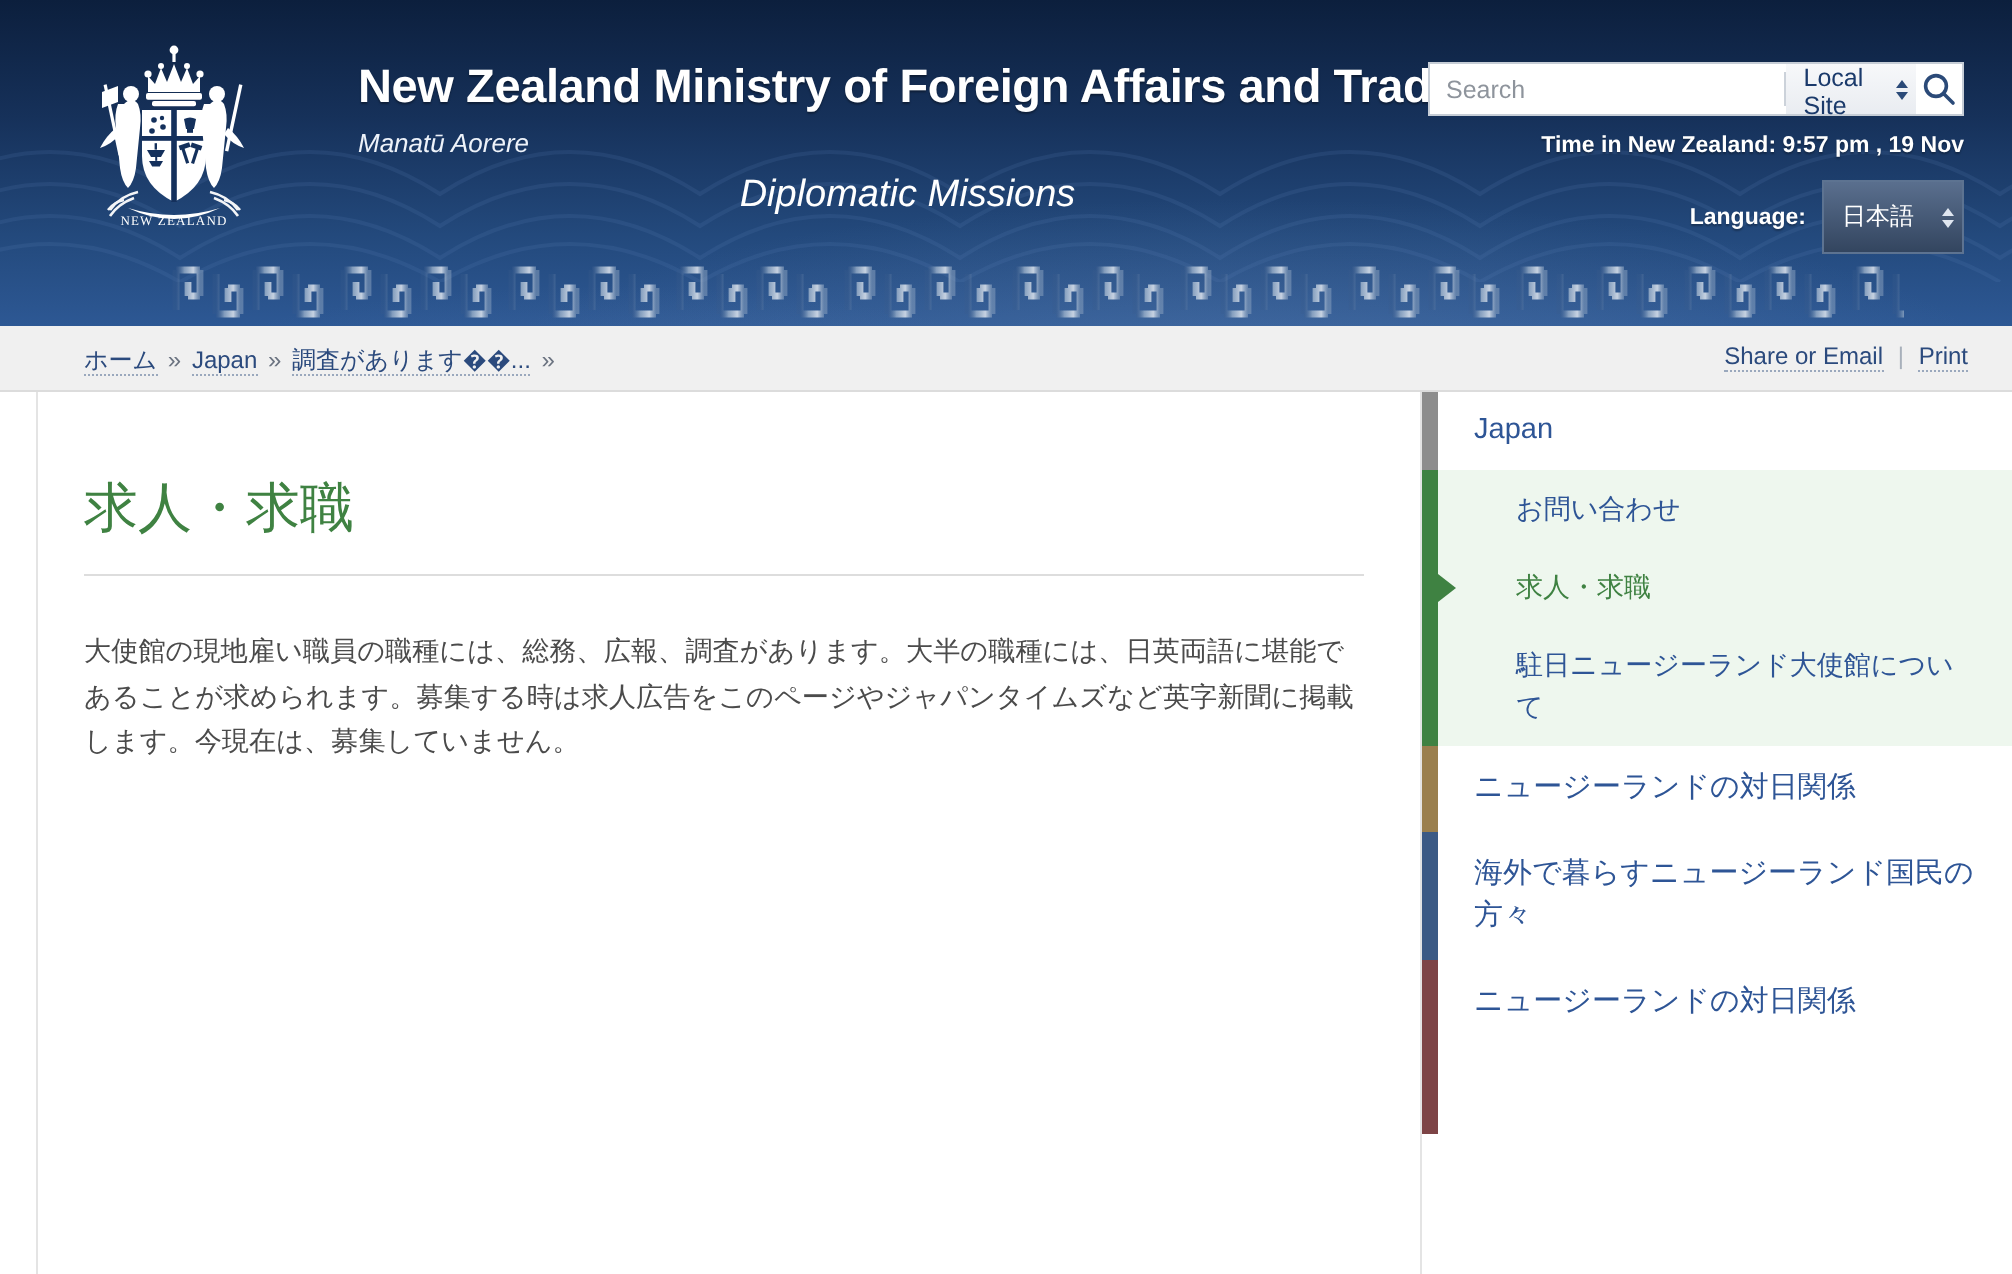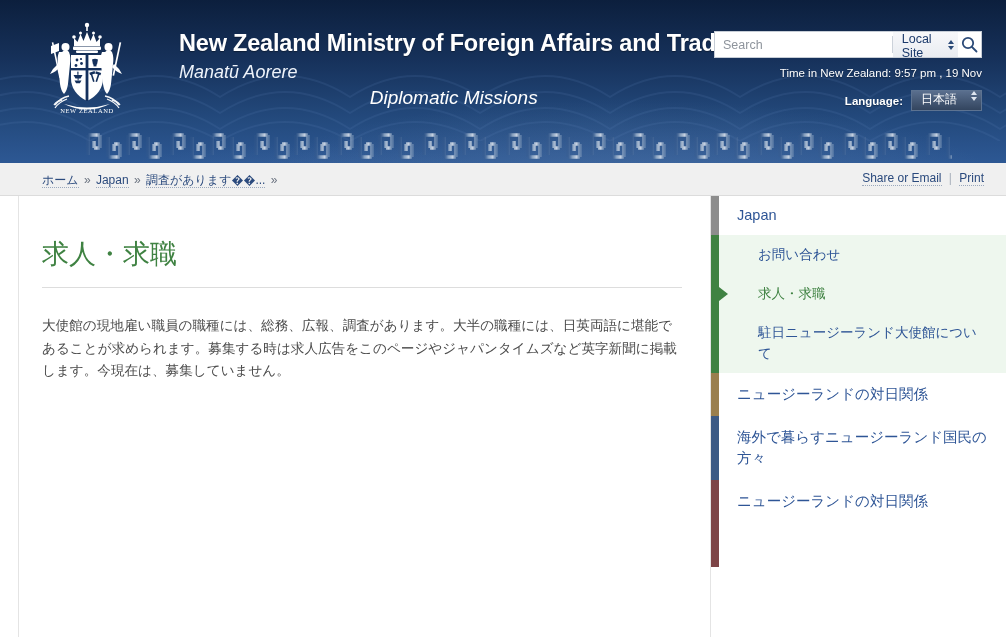--- a/index.html
+++ b/index.html
@@ -46,21 +46,21 @@
   }
   .title-main {
     font-size: 23.5px;
     font-weight: bold;
     letter-spacing: -0.2px;
     line-height: 30px;
     white-space: nowrap;
     text-shadow: 0 1px 1px rgba(0,0,0,.35);
   }
   .title-maori {
-    font-size: 18px;
+    font-size: 13px;
     font-style: italic;
     line-height: 22px;
     margin-top: 3px;
     color: #eef3fa;
   }
   .title-sub {
     font-size: 19px;
     font-style: italic;
     line-height: 26px;
     margin-top: 2px;
@@ -126,43 +126,43 @@
     border: none;
     display: flex; align-items: center; justify-content: center;
     cursor: pointer;
   }
 
   .time-line {
     position: absolute;
     right: 24px;
     top: 67px;
     font-size: 11.5px;
-    font-weight: normal;
+    font-weight: bold;
     color: #ffffff;
     white-space: nowrap;
     text-shadow: 0 1px 1px rgba(0,0,0,.3);
   }
   .lang-row {
     position: absolute;
     right: 24px;
     top: 90px;
     display: flex;
     align-items: center;
     gap: 8px;
   }
   .lang-label {
     font-size: 11.5px;
     font-weight: bold;
     color: #ffffff;
     text-shadow: 0 1px 1px rgba(0,0,0,.3);
   }
   .lang-select {
     display: flex;
-    align-items: flex-start;
-    height: 21px;
+    align-items: center;
+    height: 37px;
     padding: 0 4px 0 9px;
     background: linear-gradient(to bottom, #5a6f8e, #33455f);
     border: 1px solid #5d7header);
     border: 1px solid #5d7391;
     font-size: 12px;
     color: #ffffff;
     cursor: pointer;
   }
   .lang-select .glyph { margin-right: 7px; }
   .lang-arrows i.up { border-bottom-color: #dfe6f0; }

